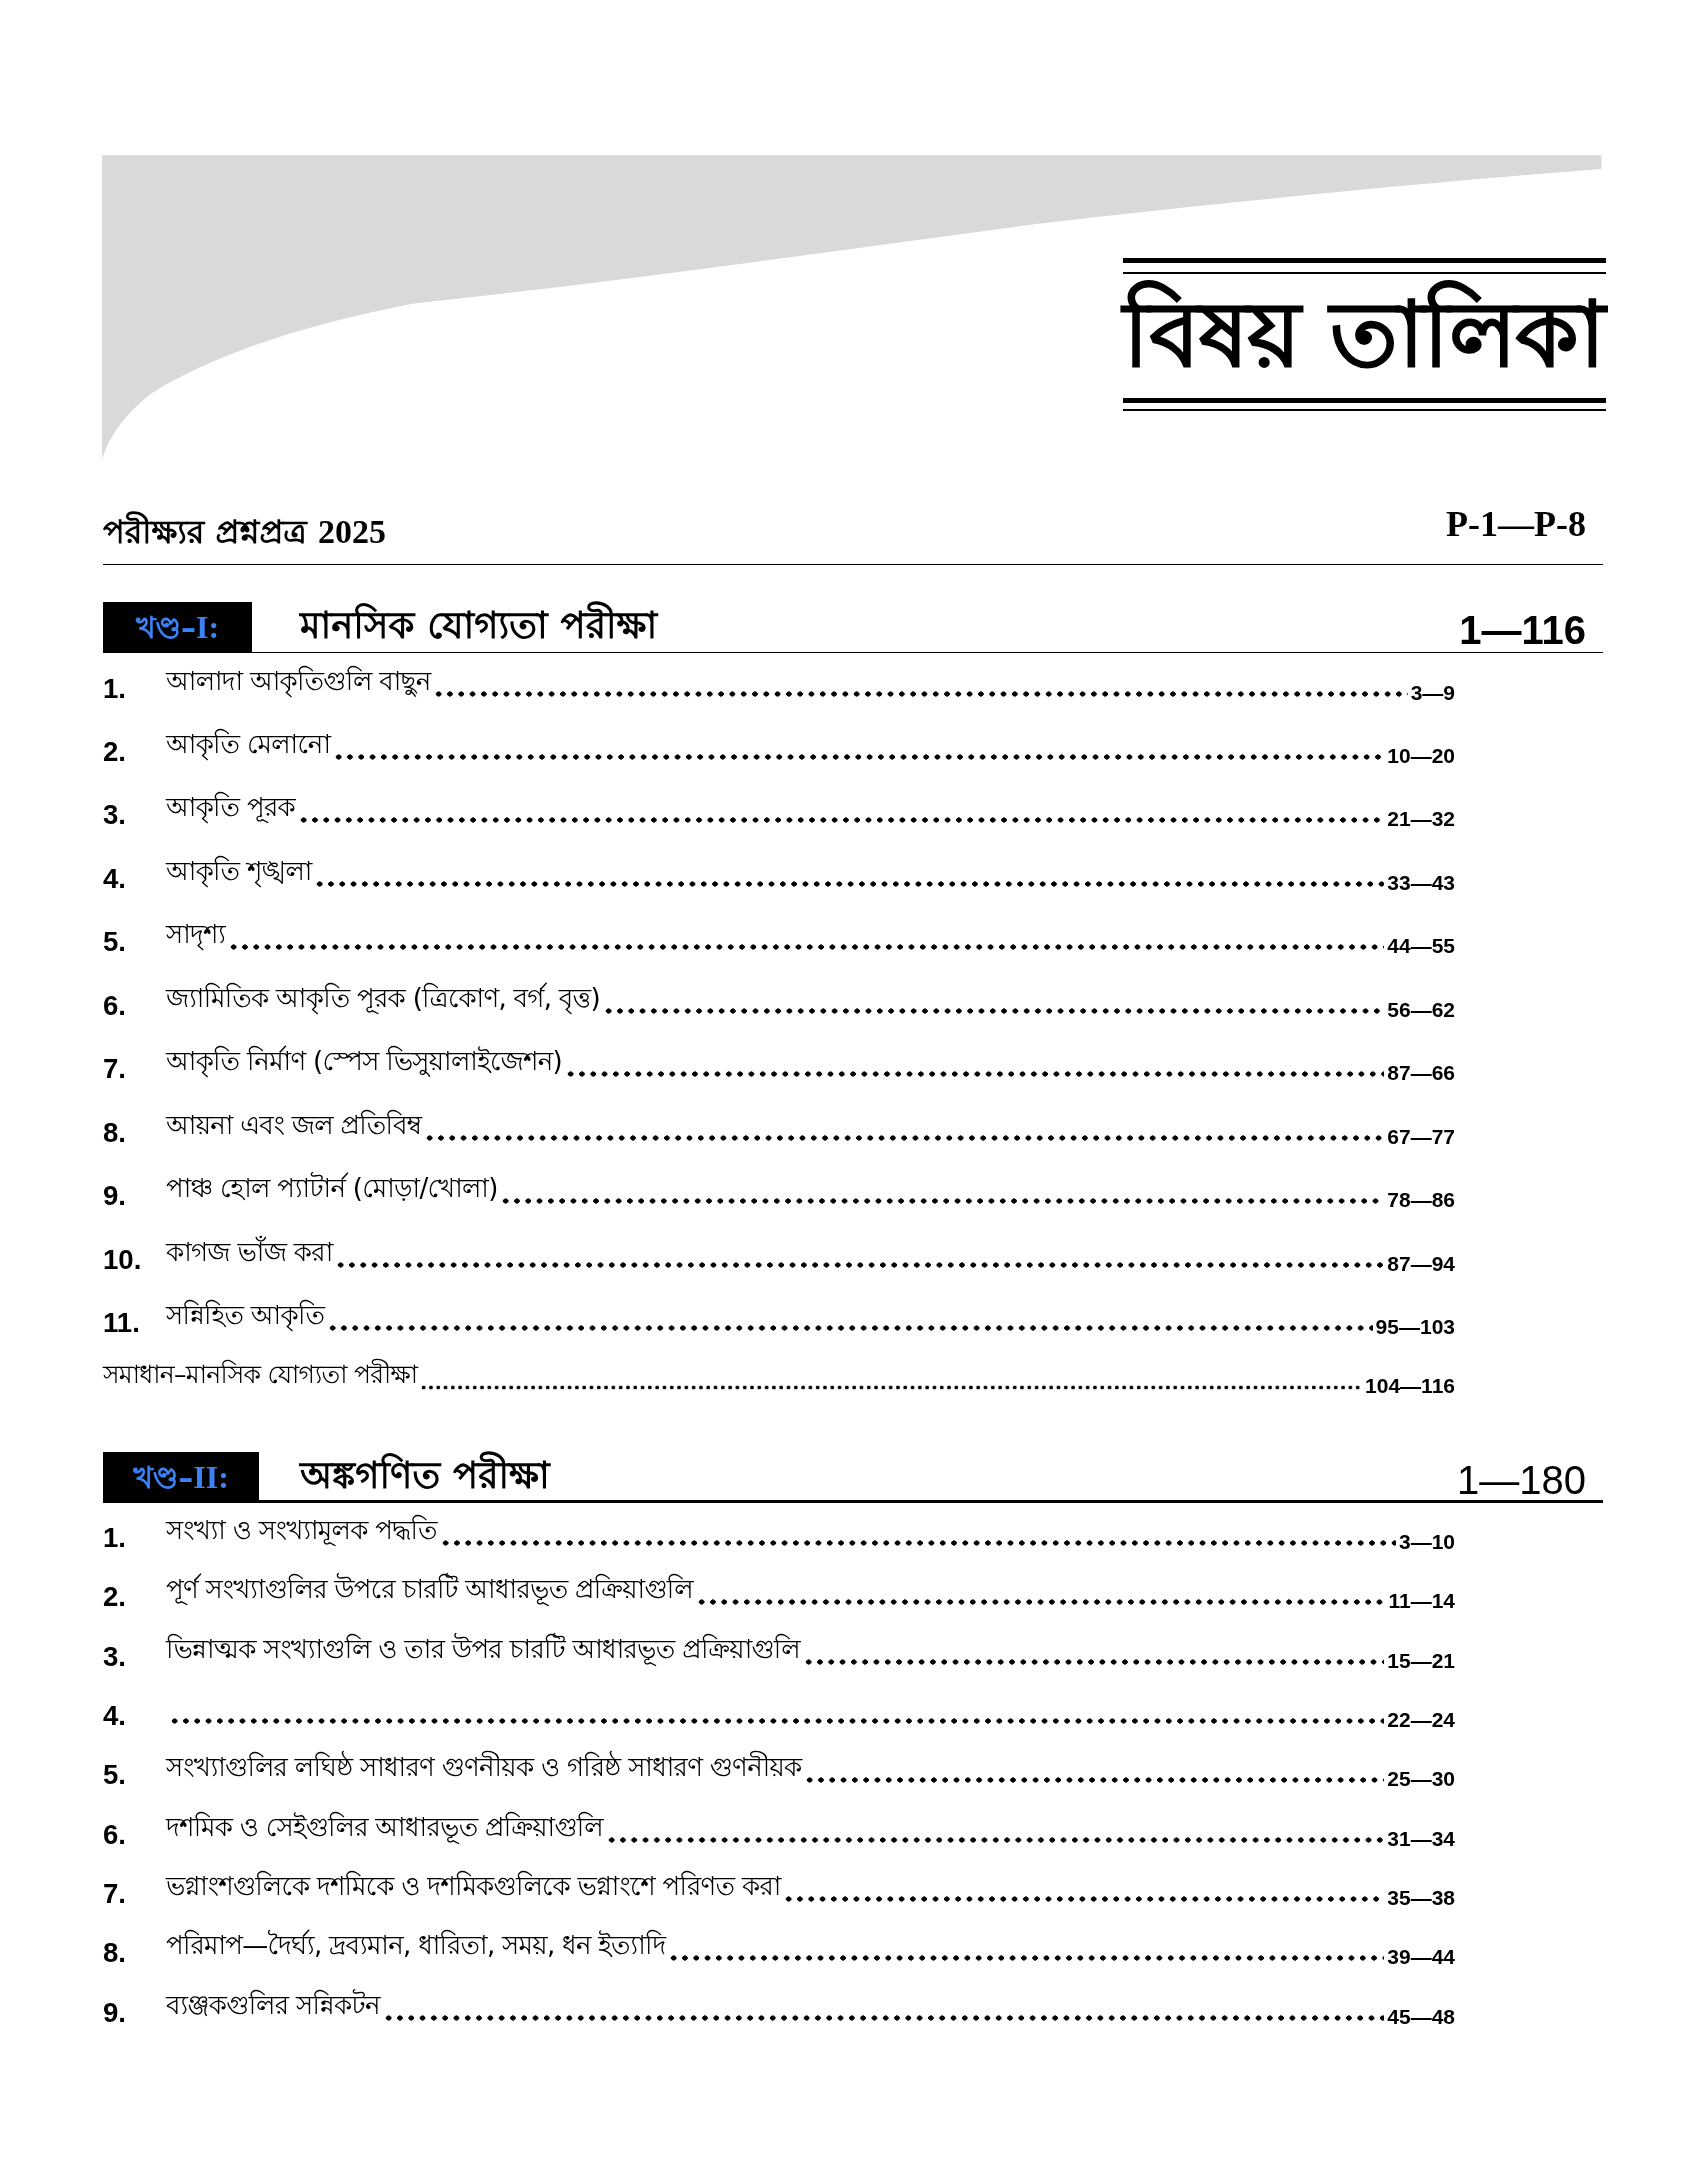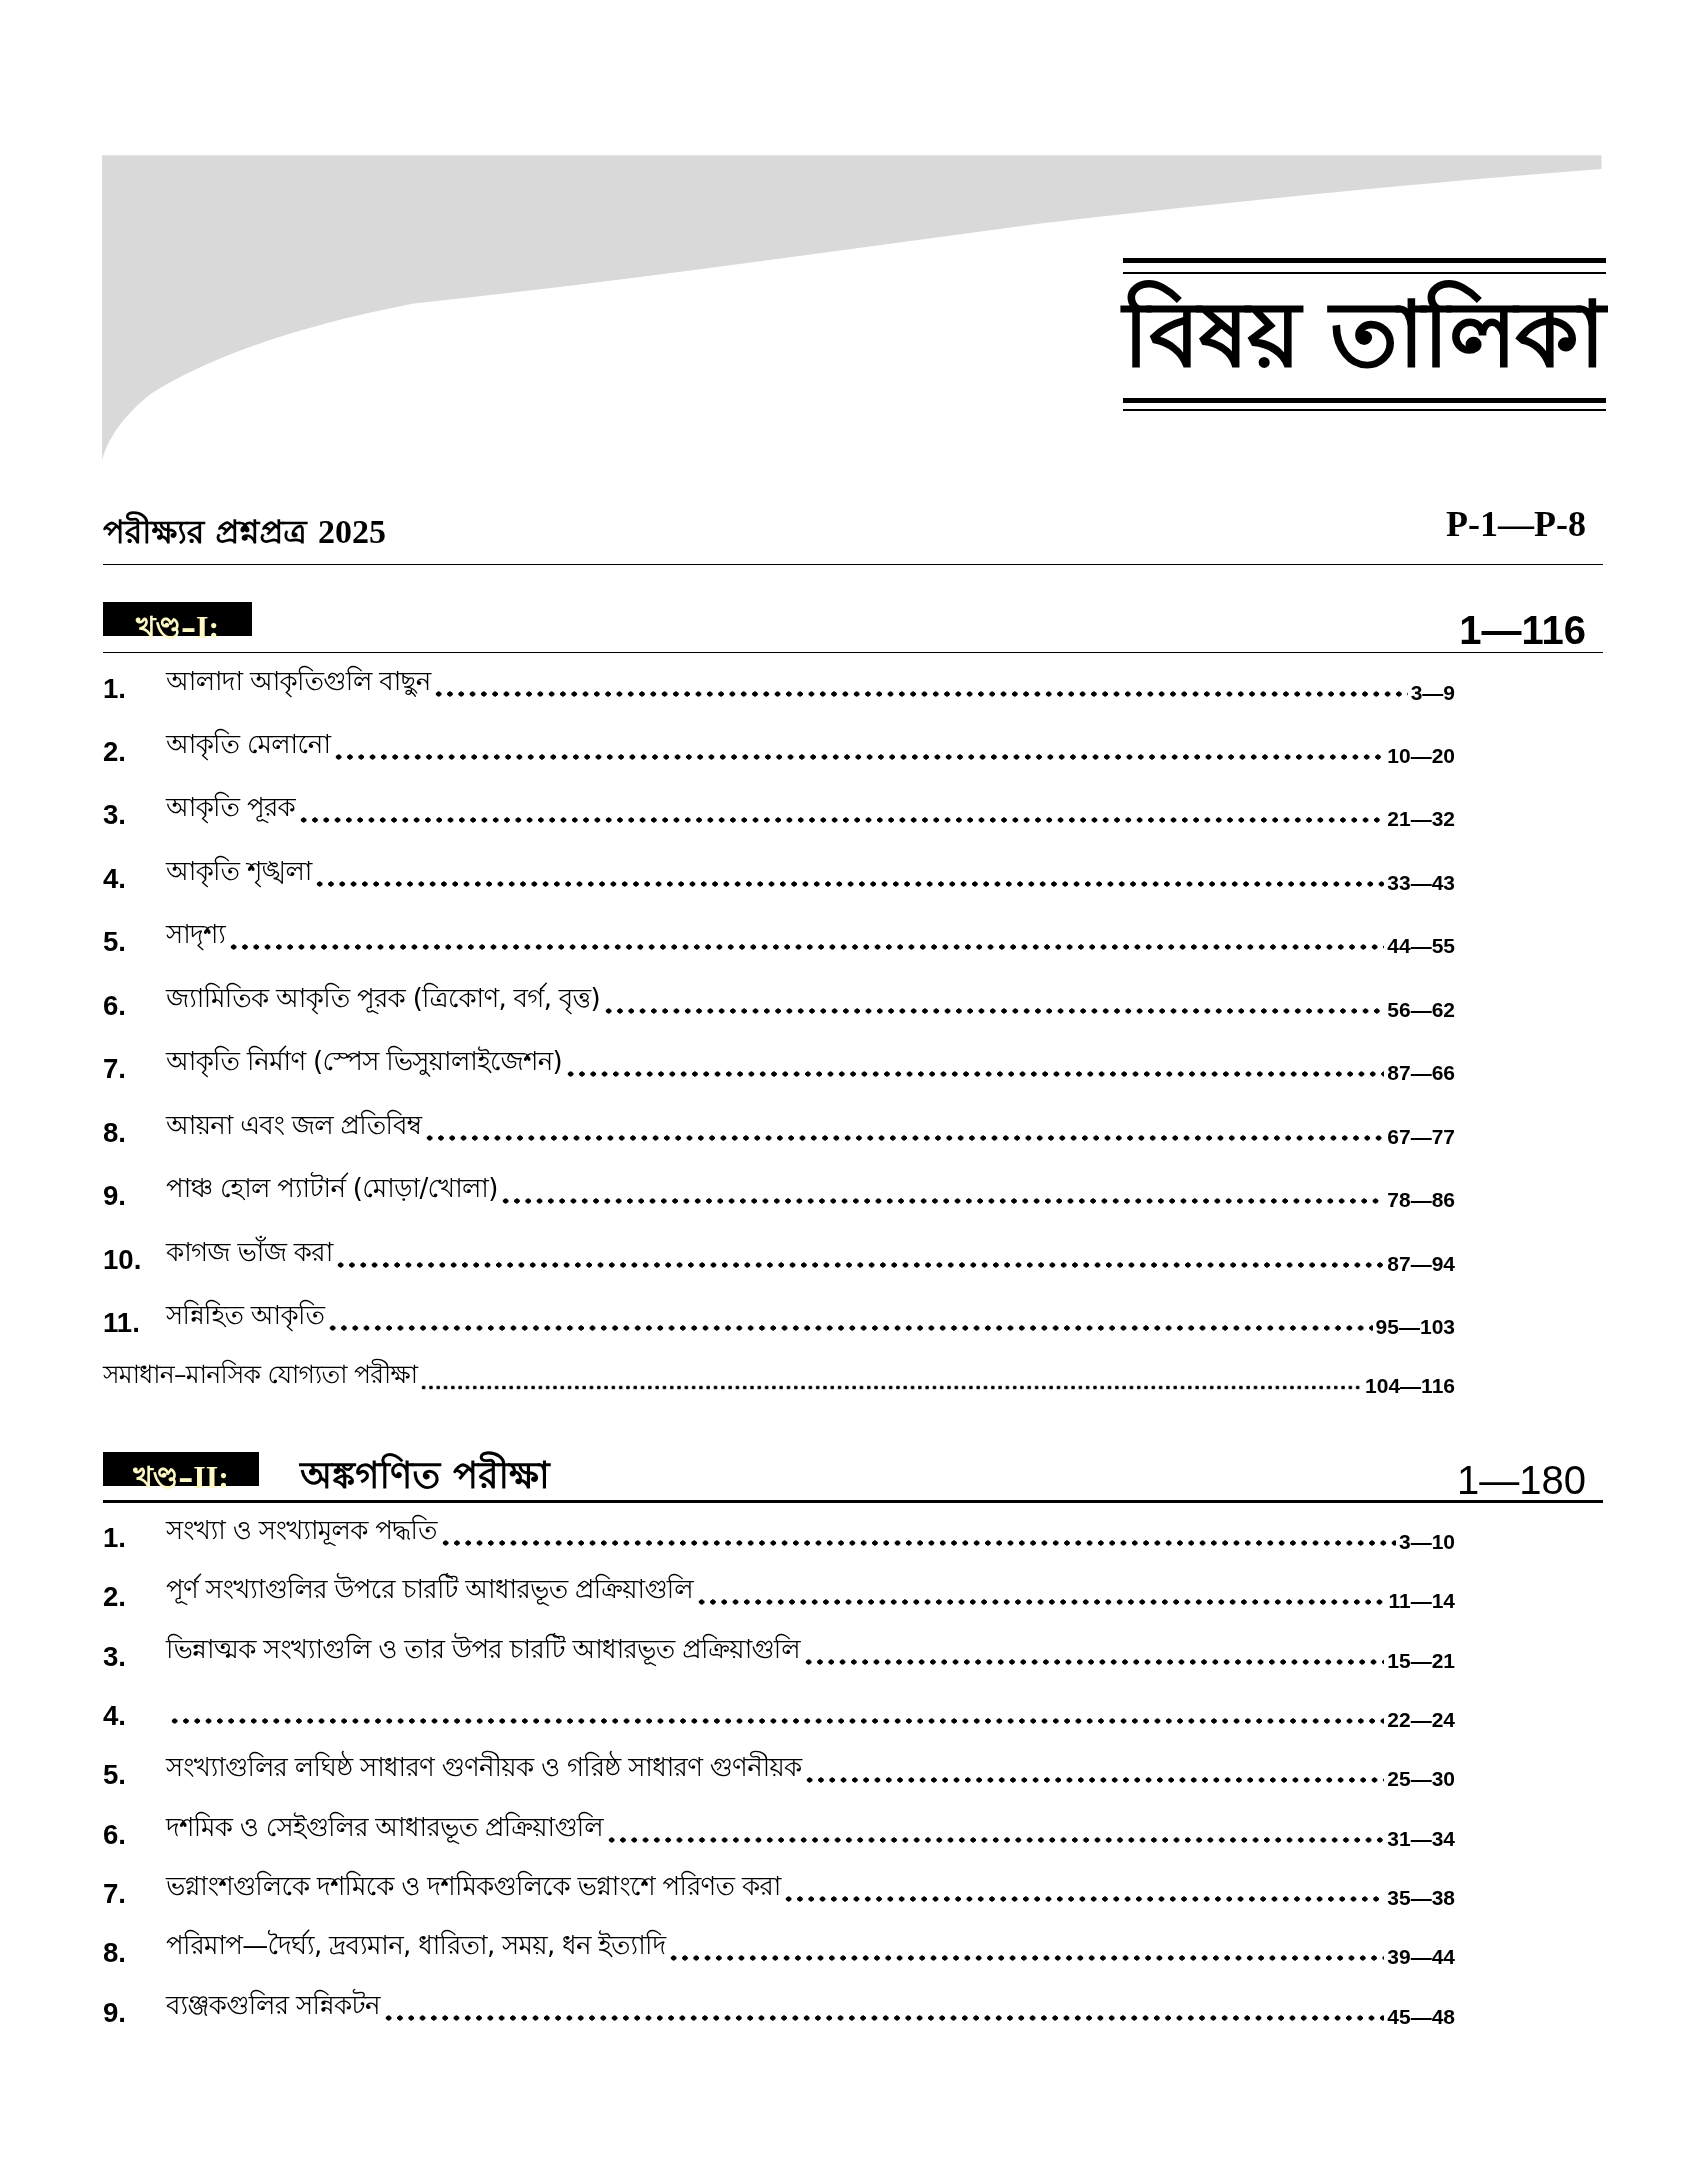--- a/index.html
+++ b/index.html
@@ -10,21 +10,21 @@
   .title-rule-thin { background: #000; height: 2.1px; left: 1123px; width: 483px; }
   .page-title { right: 103px; top: 268px; height: 117px; font-size: 91px; font-weight: bold; line-height: 117px; letter-spacing: -1.4px; white-space: nowrap; font-family: "DejaVu Sans", sans-serif; margin-top: 8px; }
 
   .top-row { left: 103px; width: 1500px; top: 510px; height: 55px; }
   .top-row .label { position: absolute; left: 0; bottom: 4.1px; font-size: 32px; font-weight: bold; white-space: nowrap; font-family: "DejaVu Sans", sans-serif; }
   .top-row .label .year { font-family: "Liberation Serif", serif; font-size: 34px; }
   .top-row .pages { position: absolute; right: 17px; bottom: 20px; font-family: Liberation Serif, serif; font-weight: bold; font-size: 36px; white-space: nowrap; }
   .rule { position: absolute; left: 0; right: 0; bottom: 0; background: #000; }
 
   .section-head { left: 103px; width: 1500px; height: 51px; }
-  .section-head .tag { position: absolute; left: 0; top: 0; height: 34px; background: #000; color: #fef9c3; font-weight: bold; font-size: 30px; line-height: 51px; text-align: center; white-space: nowrap; }
+  .section-head .tag { position: absolute; left: 0; top: 0; height: 51px; background: #000; color: #3b82f6; font-weight: bold; font-size: 30px; line-height: 51px; text-align: center; white-space: nowrap; }
   .section-head .tag .roman { font-family: "Liberation Serif", serif; font-size: 32px; }
   .section-head .name { position: absolute; top: 0; height: 51px; line-height: 48px; font-weight: bold; font-size: 37px; white-space: nowrap; }
   .section-head .range { position: absolute; right: 17px; top: 5.5px; font-family: Liberation Sans, sans-serif; font-size: 40px; white-space: nowrap; }
   .section-head .range.bold { font-weight: bold; }
   .section-head .rule { bottom: 0; }
 
   .toc-row { left: 103px; width: 1352px; height: 48px; display: flex; align-items: flex-end; white-space: nowrap; font-size: 27.6px; }
   .toc-row .num { width: 63px; flex: 0 0 63px; font-family: "Liberation Sans", sans-serif; font-weight: bold; font-size: 27.6px; }
   .toc-row .text { flex: 0 0 auto; font-family: "DejaVu Sans", sans-serif; font-size: 26px; letter-spacing: -0.7px; }
   .toc-row .leader { flex: 1 1 auto; height: 8.3px; margin: 0 2.8px 6.9px 2.8px; background-image: radial-gradient(circle, #000 2.5px, transparent 2.9px); background-size: 11.3px 8.3px; background-repeat: repeat-x; background-position: left center; }
@@ -51,20 +51,21 @@
     <span class="year">2025</span>
   </div>
   <div class="pages">P-1—P-8</div>
   <div class="rule" style="height:1.4px;"></div>
 </div>
 
 <div class="abs section-head" style="top:602px;">
   <div class="tag" style="width:149px;">
     <span>খণ্ড–</span><span class="roman">I:</span>
   </div>
+  <div class="name" style="left:197px;">মানসিক যোগ্যতা পরীক্ষা</div>
   <div class="range bold">1—116</div>
   <div class="rule" style="height:1.4px;"></div>
 </div>
 
 <div class="abs toc-row" style="top:657px;">
   <span class="num">1.</span>
   <span class="text">আলাদা আকৃতিগুলি বাছুন</span>
   <span class="leader"></span>
   <span class="pg">3—9</span>
 </div>

